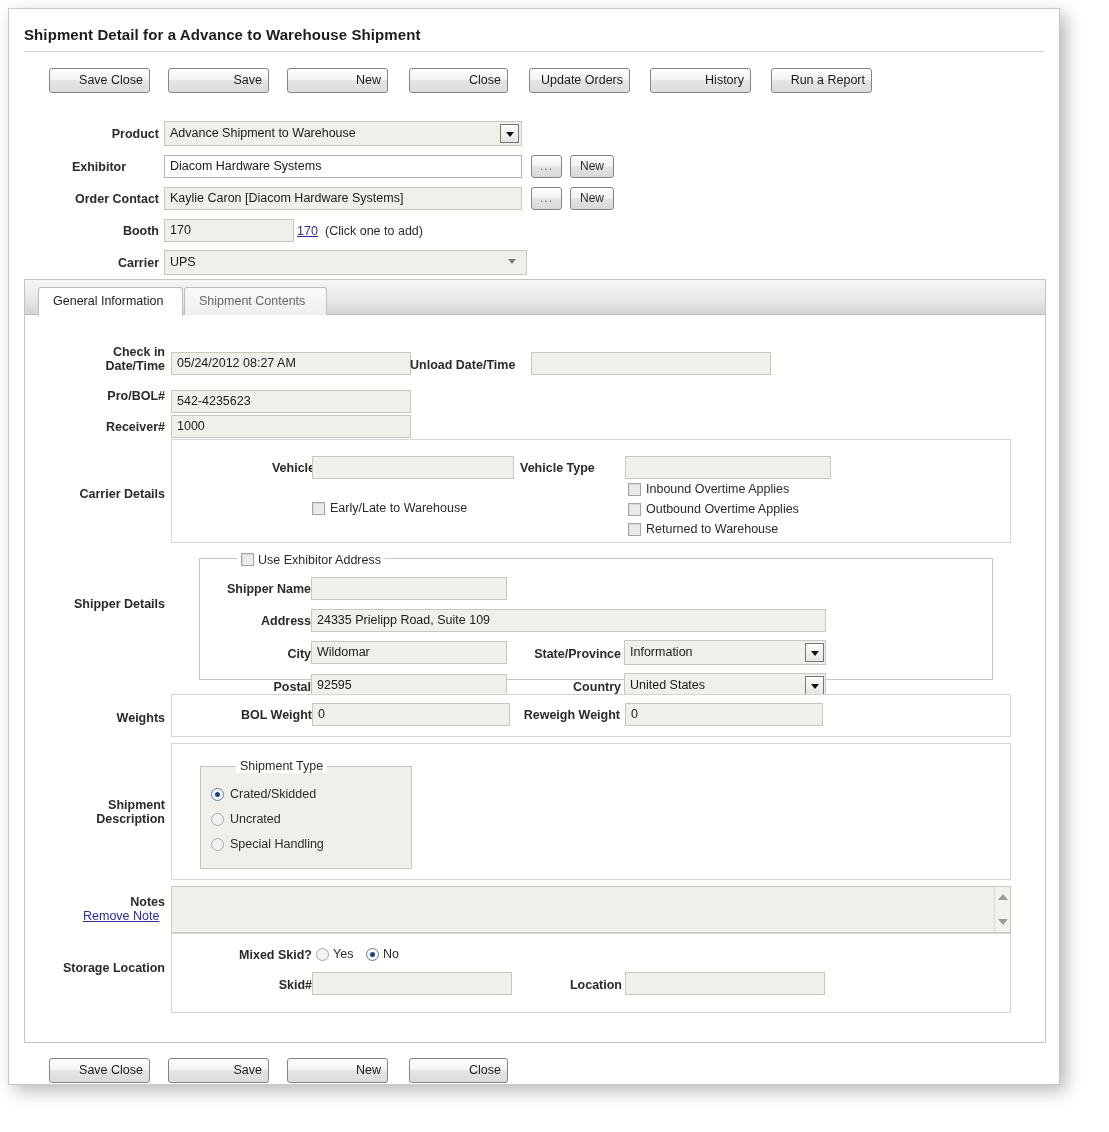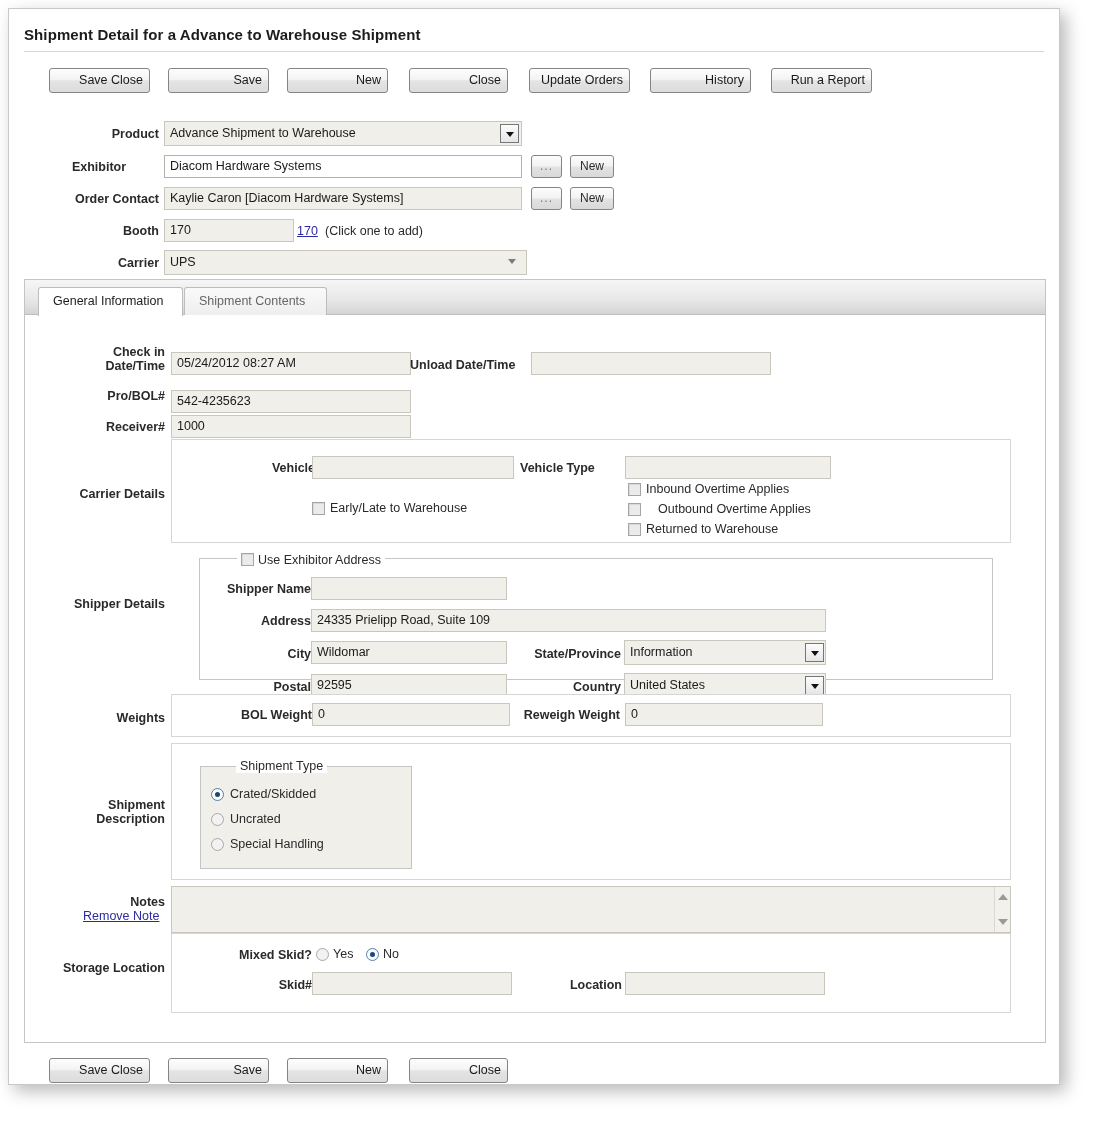--- a/index.html
+++ b/index.html
@@ -380,21 +380,21 @@
           <div class="fld-label" style="left:348px; top:21px; width:100px; text-align:left;">Vehicle Type</div>
           <div class="inp" style="left:453px; top:16px; width:206px;"></div>
 
           <div class="cb" style="left:140px; top:62px;"></div>
           <div class="cr-label" style="left:158px; top:61px;">Early/Late to Warehouse</div>
 
           <div class="cb" style="left:456px; top:43px;"></div>
           <div class="cr-label" style="left:474px; top:42px;">Inbound Overtime Applies</div>
 
           <div class="cb" style="left:456px; top:63px;"></div>
-          <div class="cr-label" style="left:474px; top:62px;margin-left:12px;">Outbound Overtime Applies</div>
+          <div class="cr-label" style="left:474px; top:62px;">Outbound Overtime Applies</div>
 
           <div class="cb" style="left:456px; top:83px;"></div>
           <div class="cr-label" style="left:474px; top:82px;">Returned to Warehouse</div>
         </div>
 
         <div class="fld-label" style="left:20px; top:282px; width:120px;">Shipper Details</div>
         <div class="sect" style="left:146px; top:228px; width:840px; height:143px; border:none;">
           <div class="fieldset" style="left:28px; top:15px; width:794px; height:122px;"></div>
           <div class="fieldset-legend" style="left:38px; top:8px;">
             <span class="cb" style="position:relative; display:inline-block; left:0; top:2px; margin-right:4px;"></span><span>Use Exhibitor Address</span>

